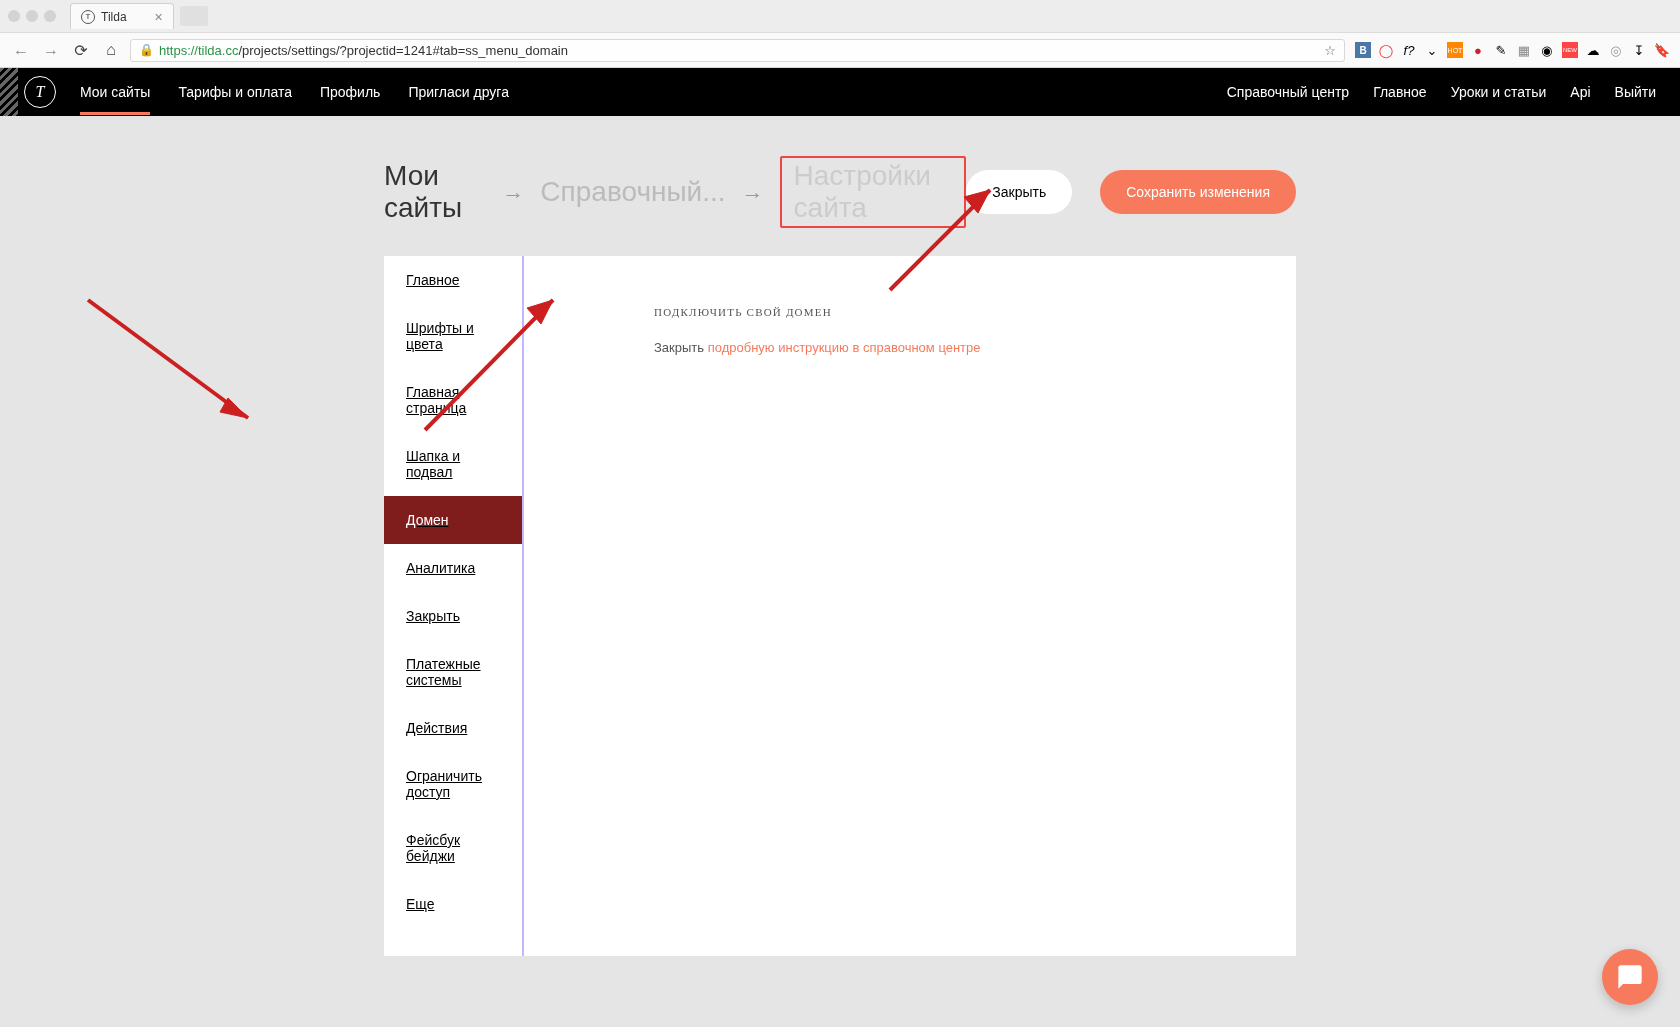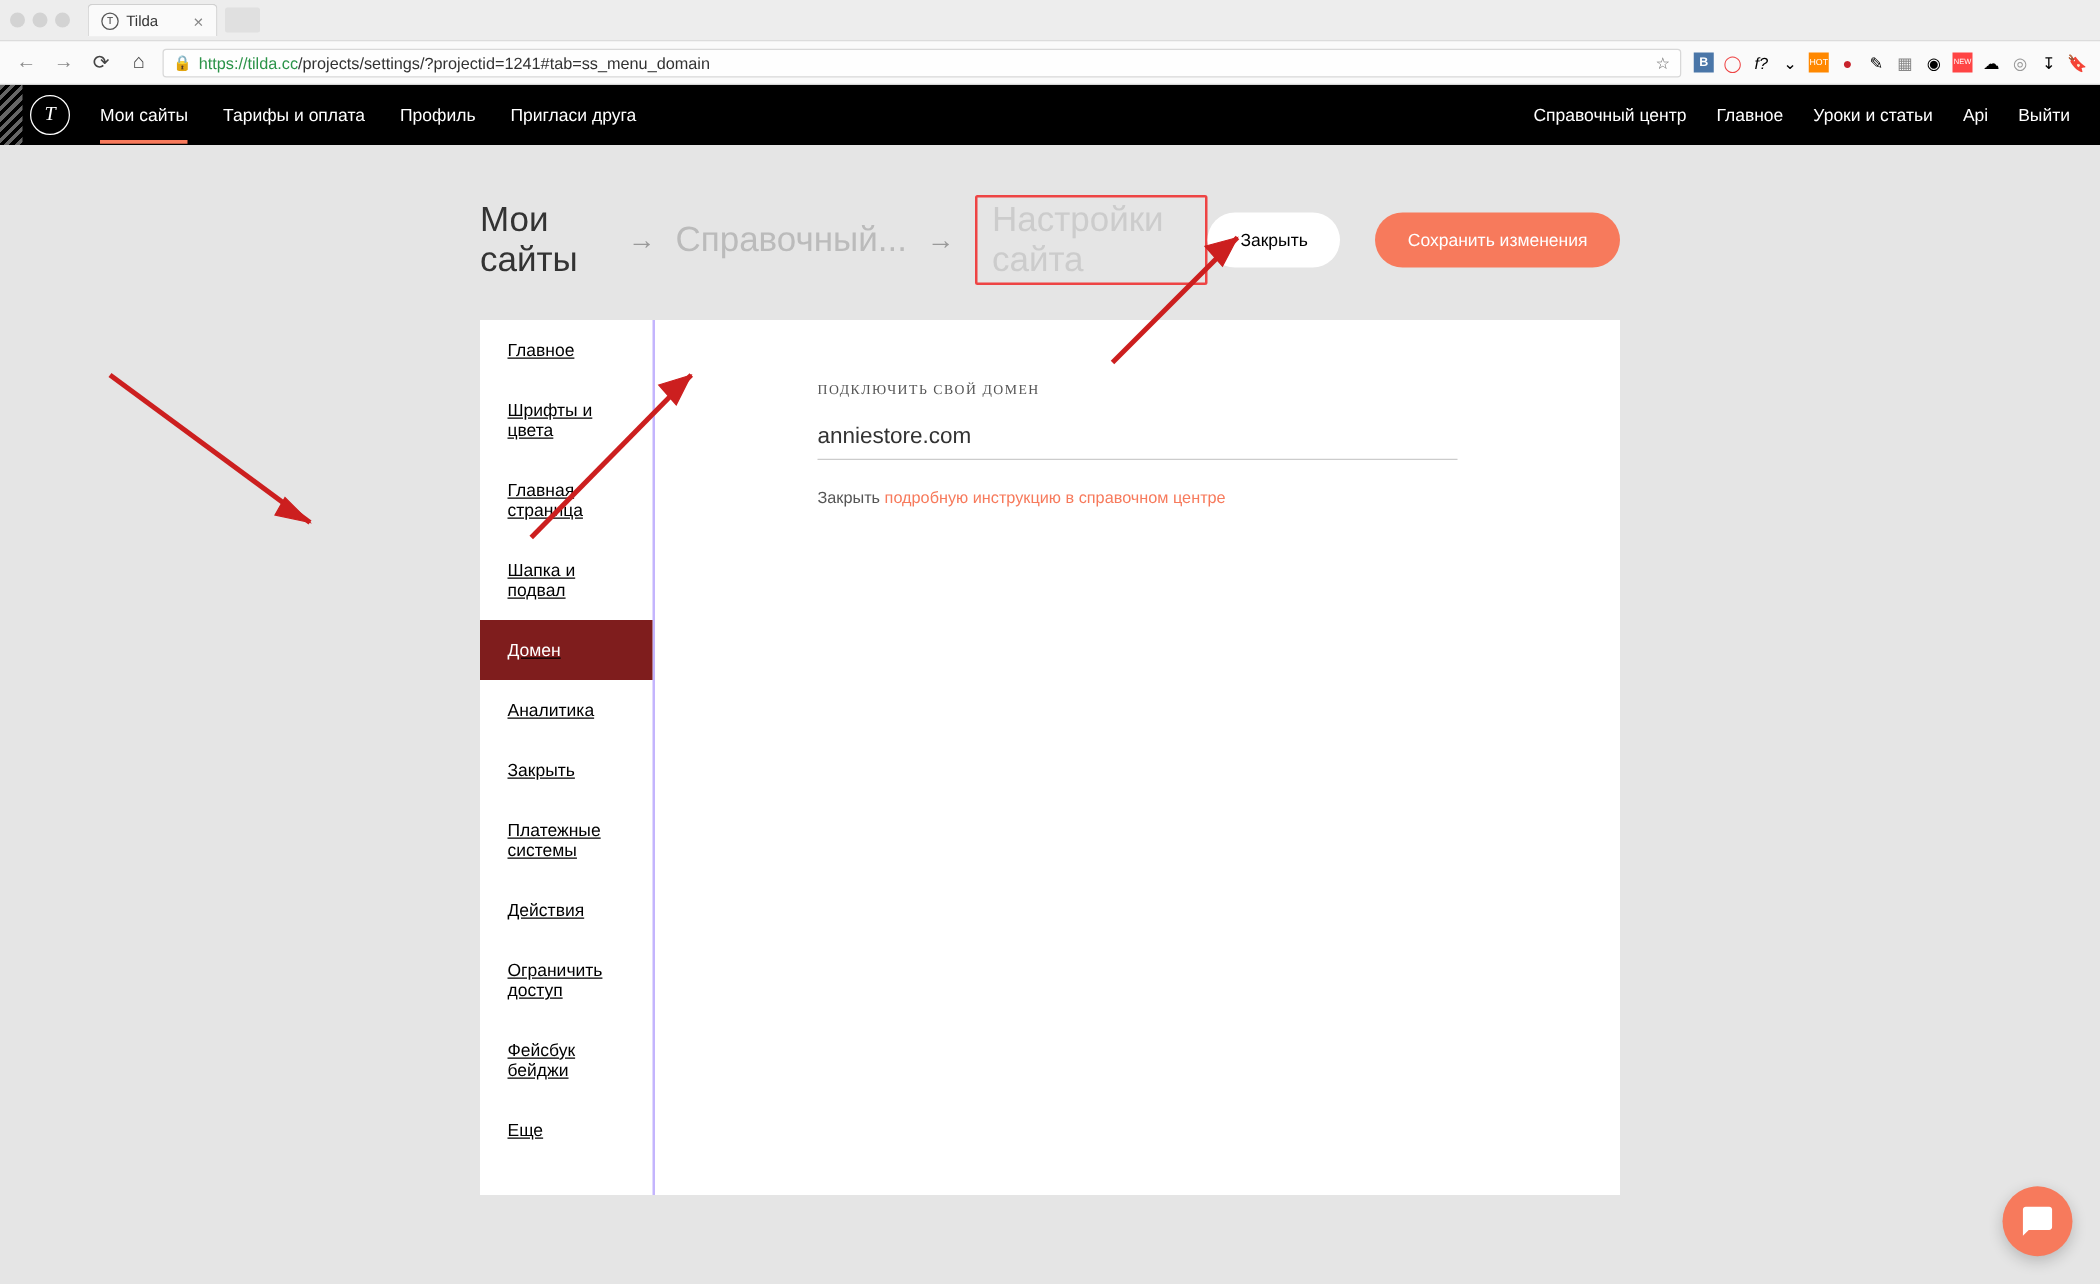--- a/index.html
+++ b/index.html
@@ -155,21 +155,20 @@
         <div class="sidebar-item">Аналитика</div>
         <div class="sidebar-item">Закрыть</div>
         <div class="sidebar-item">Платежные системы</div>
         <div class="sidebar-item">Действия</div>
         <div class="sidebar-item">Ограничить доступ</div>
         <div class="sidebar-item">Фейсбук бейджи</div>
         <div class="sidebar-item">Еще</div>
       </div>
       <div class="main-content">
         <div class="form-label">ПОДКЛЮЧИТЬ СВОЙ ДОМЕН</div>
-        <input class="domain-input" value="anniestore.com" style="">
         <div class="help-text">
           <span>Закрыть </span><a href="#" class="help-link">подробную инструкцию в справочном центре</a>
         </div>
       </div>
     </div>
   </div>
 </div>
 
 <svg class="arrow" style="left:78px; top:290px;" width="200" height="160">
   <line x1="10" y1="10" x2="170" y2="128" stroke-width="4"></line>

